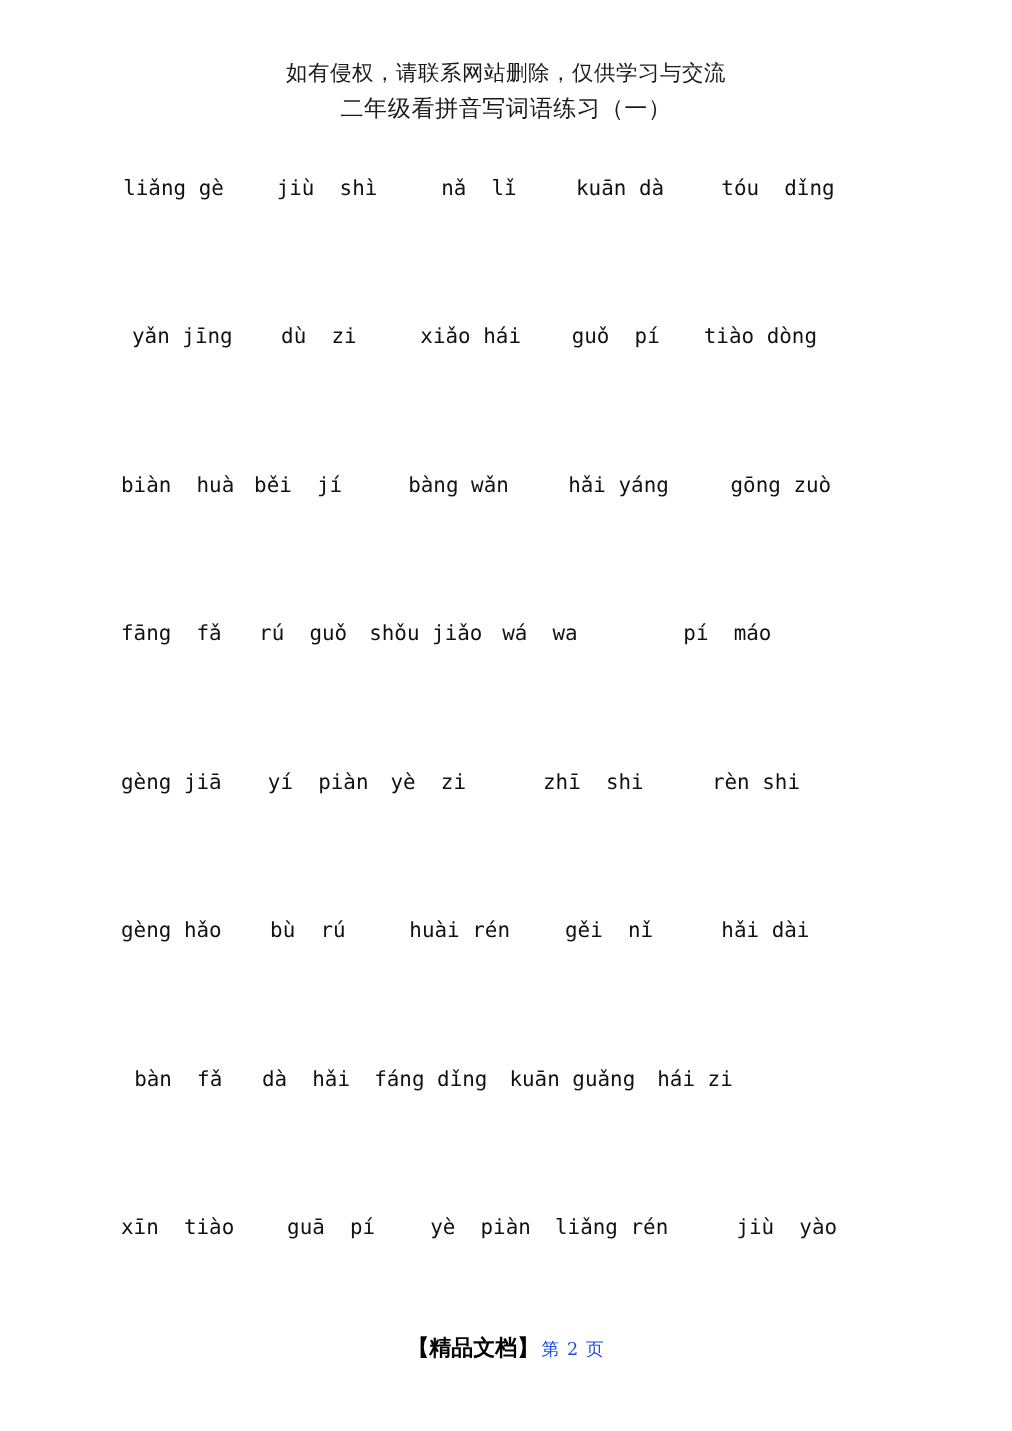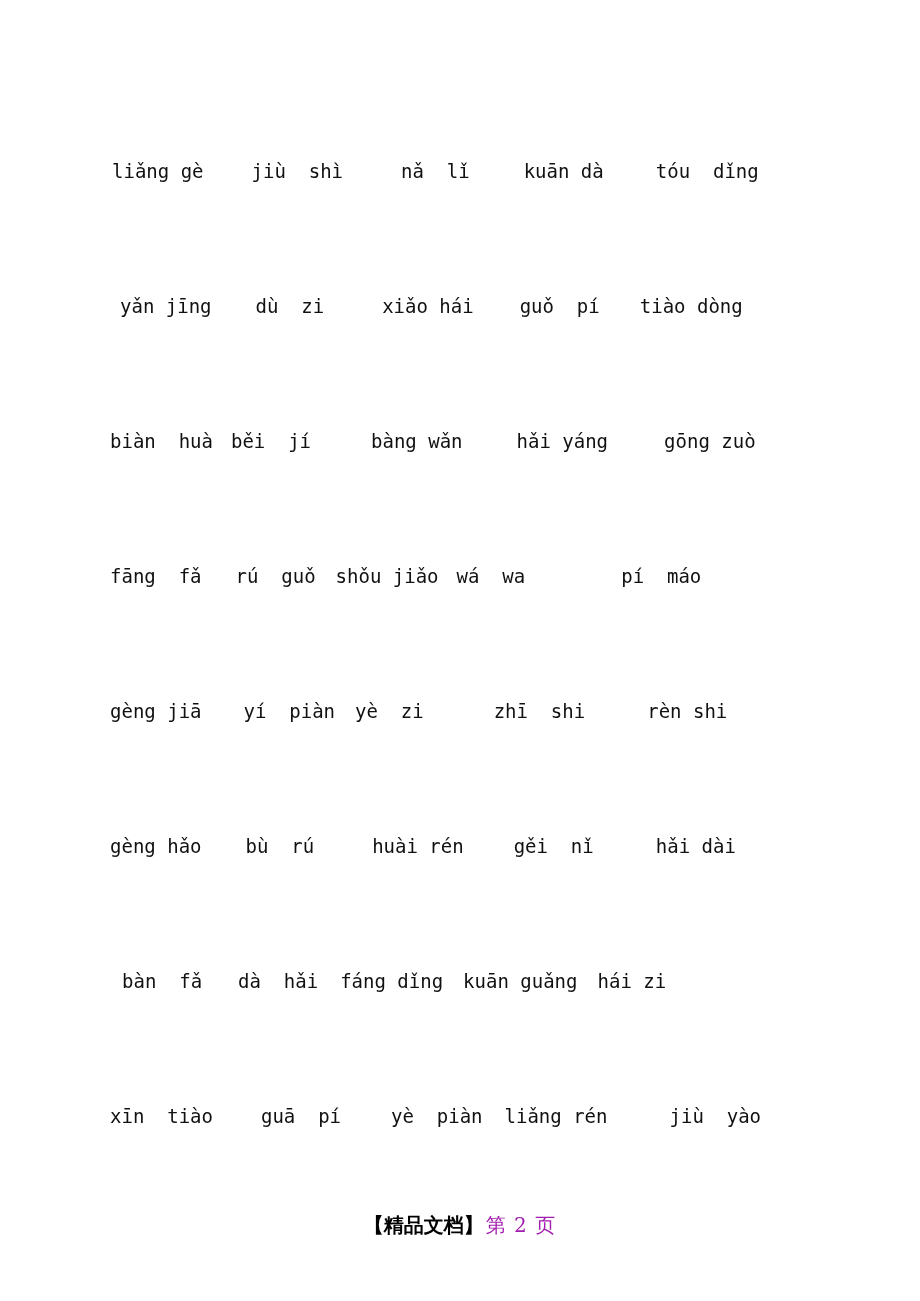--- a/index.html
+++ b/index.html
@@ -92,31 +92,35 @@
   }
   .footer-doc {
     font-family: "DejaVu Serif", serif;
     font-size: 20px;
     font-weight: bold;
     letter-spacing: 0px;
     color: #000000;
   }
   .footer-page {
     font-family: "DejaVu Serif", serif;
-    font-size: 20px;
+    font-size: 16px;
     letter-spacing: 1px;
-    color: #a21caf;
+    color: #1d4ed8;
     margin-left: 2px;
   }
 </style>
 </head>
 <body>
 
 <div class="page">
 
+  <div class="header">
+    <div class="header-notice">如有侵权，请联系网站删除，仅供学习与交流</div>
+    <div class="header-title">二年级看拼音写词语练习（一）</div>
+  </div>
 
   <div class="rows" id="rows-container">
       <div class="row">
         <div class="row-inner" style="padding-left: 112px;"><span class="word">liǎng gè</span><span class="gap" style="width: 48px;"></span><span class="word">jiù  shì</span><span class="gap" style="width: 58px;"></span><span class="word">nǎ  lǐ</span><span class="gap" style="width: 54px;"></span><span class="word">kuān dà</span><span class="gap" style="width: 52px;"></span><span class="word">tóu  dǐng</span></div>
       </div>
       <div class="row">
         <div class="row-inner" style="padding-left: 120px;"><span class="word">yǎn jīng</span><span class="gap" style="width: 44px;"></span><span class="word">dù  zi</span><span class="gap" style="width: 58px;"></span><span class="word">xiǎo hái</span><span class="gap" style="width: 46px;"></span><span class="word">guǒ  pí</span><span class="gap" style="width: 40px;"></span><span class="word">tiào dòng</span></div>
       </div>
       <div class="row">
         <div class="row-inner" style="padding-left: 110px;"><span class="word">biàn  huà</span><span class="gap" style="width: 18px;"></span><span class="word">běi  jí</span><span class="gap" style="width: 60px;"></span><span class="word">bàng wǎn</span><span class="gap" style="width: 54px;"></span><span class="word">hǎi yáng</span><span class="gap" style="width: 56px;"></span><span class="word">gōng zuò</span></div>

